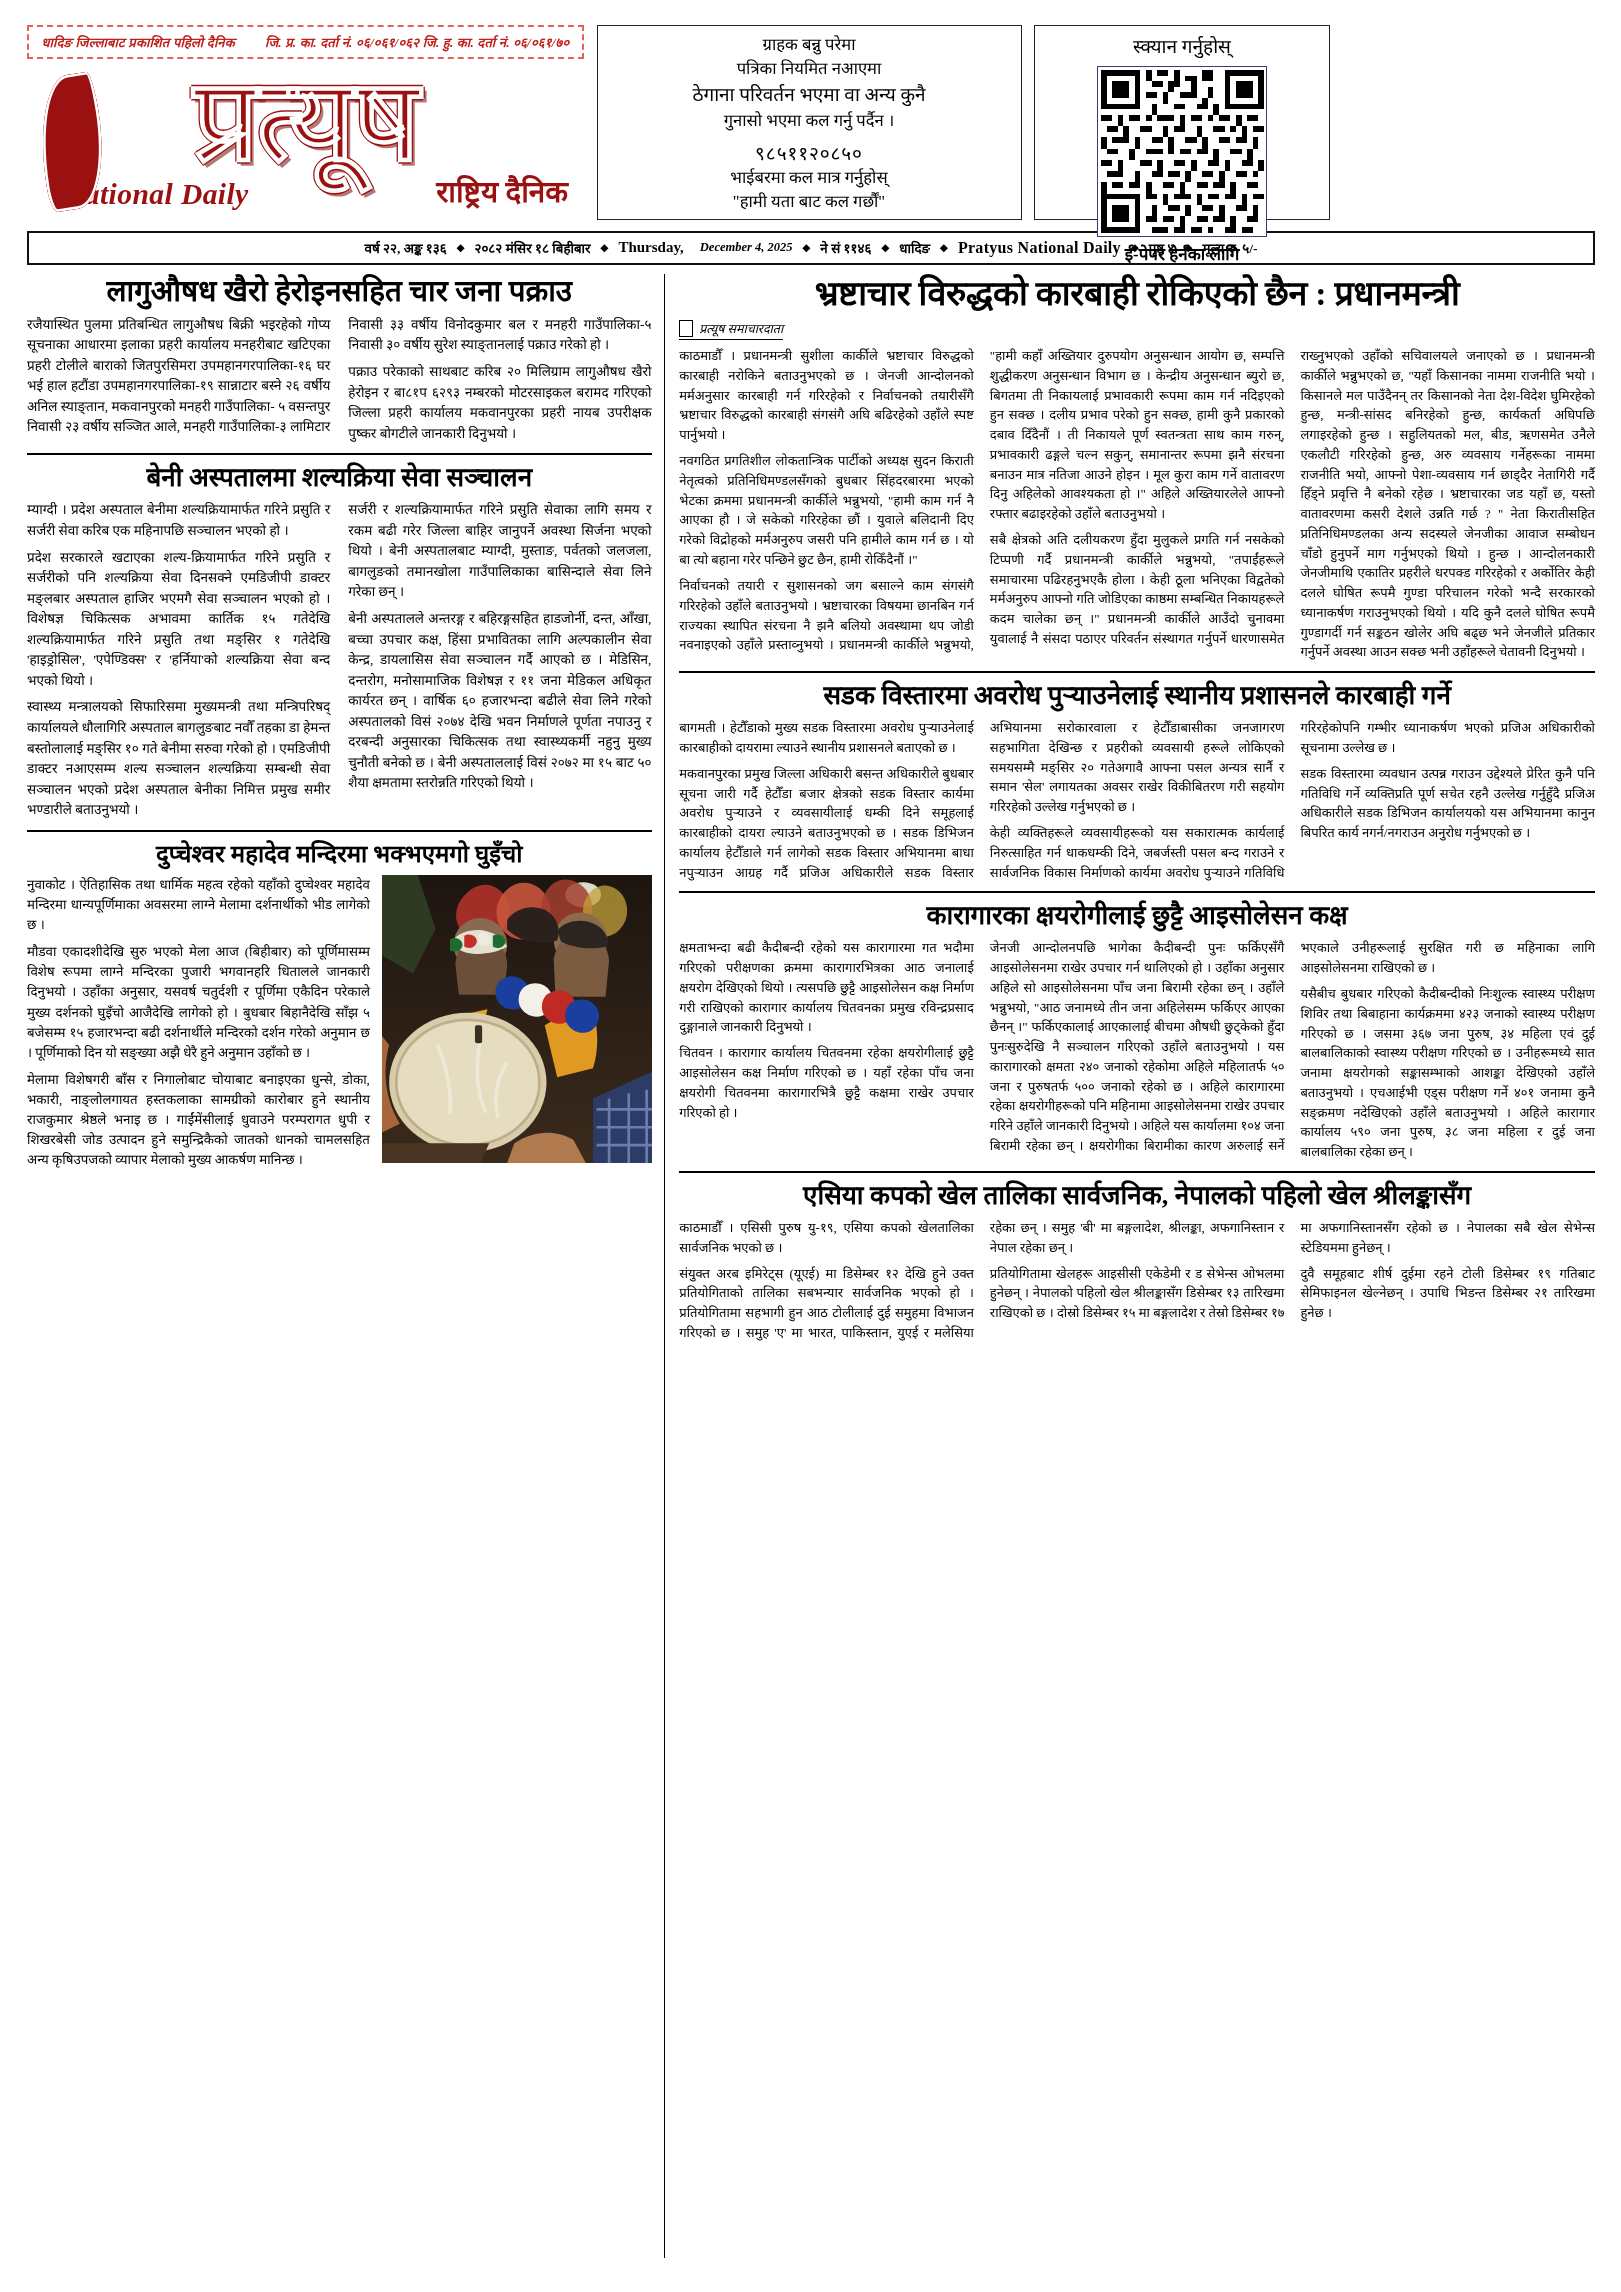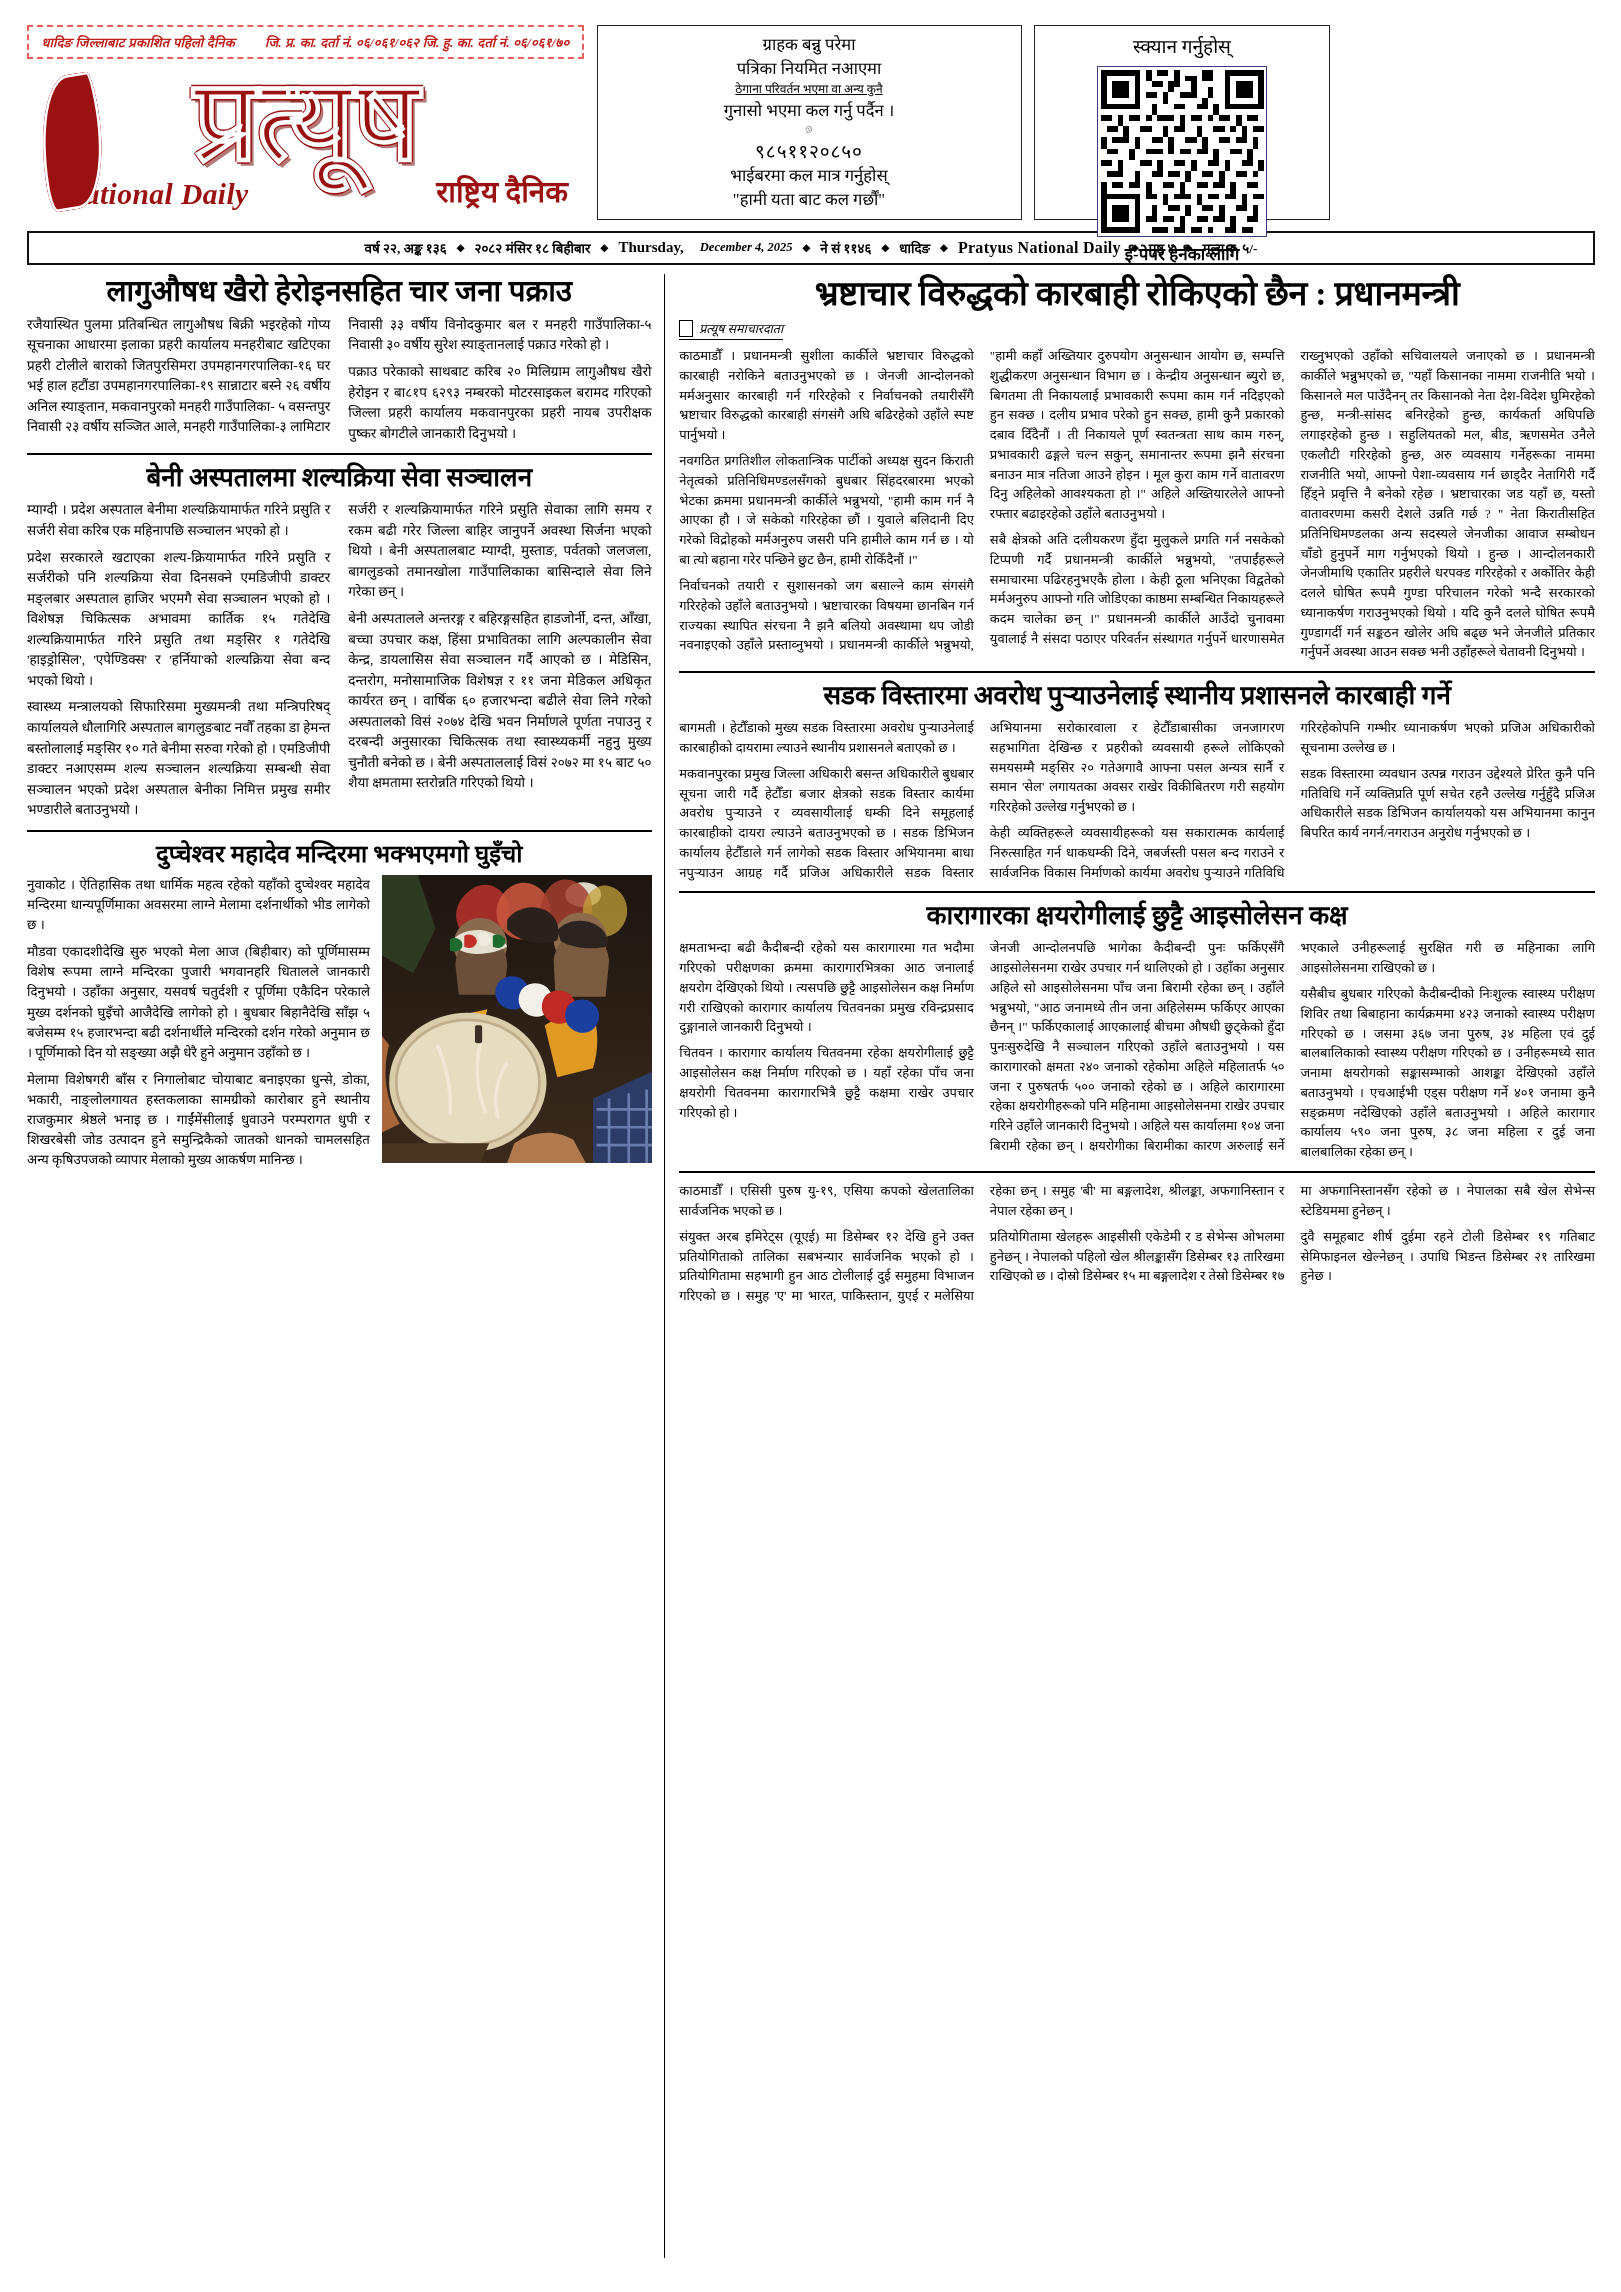--- a/index.html
+++ b/index.html
@@ -115,21 +115,21 @@
     align-items: center;
     text-align: center;
   }
   .box-sub { width: 425px; }
   .box-qr  { width: 296px; }
   .box-line {
     font-size: 16.6px;
     line-height: 1.45;
     white-space: nowrap;
   }
-  .box-line.wide { font-size: 12px; text-decoration: underline; }
+  .box-line.wide { font-size: 19px; }
   .viber-icon {
     margin: 3.6px 0 1.8px 0;
     width: 70px; height: 77px;
   }
   .phone-num {
     font-size: 19px;
     letter-spacing: 0.9px;
     margin-top: 1.8px;
   }
   .box-qr-title { font-size: 19px; margin-bottom: 7.2px; }
@@ -561,20 +561,21 @@
       <div class="rule-top"></div>
       <h2 class="headline hl-mid">कारागारका क्षयरोगीलाई छुट्टै आइसोलेसन कक्ष</h2>
       <div class="threecol">
         <p>क्षमताभन्दा बढी कैदीबन्दी रहेको यस कारागारमा गत भदौमा गरिएको परीक्षणका क्रममा कारागारभित्रका आठ जनालाई क्षयरोग देखिएको थियो । त्यसपछि छुट्टै आइसोलेसन कक्ष निर्माण गरी राखिएको कारागार कार्यालय चितवनका प्रमुख रविन्द्रप्रसाद दुङ्गानाले जानकारी दिनुभयो ।</p>
         <p>चितवन । कारागार कार्यालय चितवनमा रहेका क्षयरोगीलाई छुट्टै आइसोलेसन कक्ष निर्माण गरिएको छ । यहाँ रहेका पाँच जना क्षयरोगी चितवनमा कारागारभित्रै छुट्टै कक्षमा राखेर उपचार गरिएको हो ।</p>
         <p>जेनजी आन्दोलनपछि भागेका कैदीबन्दी पुनः फर्किएसँगै आइसोलेसनमा राखेर उपचार गर्न थालिएको हो । उहाँका अनुसार अहिले सो आइसोलेसनमा पाँच जना बिरामी रहेका छन् । उहाँले भन्नुभयो, "आठ जनामध्ये तीन जना अहिलेसम्म फर्किएर आएका छैनन् ।" फर्किएकालाई आएकालाई बीचमा औषधी छुट्केको हुँदा पुनःसुरुदेखि नै सञ्चालन गरिएको उहाँले बताउनुभयो । यस कारागारको क्षमता २४० जनाको रहेकोमा अहिले महिलातर्फ ५० जना र पुरुषतर्फ ५०० जनाको रहेको छ । अहिले कारागारमा रहेका क्षयरोगीहरूको पनि महिनामा आइसोलेसनमा राखेर उपचार गरिने उहाँले जानकारी दिनुभयो । अहिले यस कार्यालमा १०४ जना बिरामी रहेका छन् । क्षयरोगीका बिरामीका कारण अरुलाई सर्ने भएकाले उनीहरूलाई सुरक्षित गरी छ महिनाका लागि आइसोलेसनमा राखिएको छ ।</p>
         <p>यसैबीच बुधबार गरिएको कैदीबन्दीको निःशुल्क स्वास्थ्य परीक्षण शिविर तथा बिबाहाना कार्यक्रममा ४२३ जनाको स्वास्थ्य परीक्षण गरिएको छ । जसमा ३६७ जना पुरुष, ३४ महिला एवं दुई बालबालिकाको स्वास्थ्य परीक्षण गरिएको छ । उनीहरूमध्ये सात जनामा क्षयरोगको सङ्कासम्भाको आशङ्का देखिएको उहाँले बताउनुभयो । एचआईभी एड्स परीक्षण गर्ने ४०१ जनामा कुनै सङ्क्रमण नदेखिएको उहाँले बताउनुभयो । अहिले कारागार कार्यालय ५९० जना पुरुष, ३८ जना महिला र दुई जना बालबालिका रहेका छन् ।</p>
       </div>
 
       <div class="rule-top"></div>
+      <h2 class="headline hl-mid">एसिया कपको खेल तालिका सार्वजनिक, नेपालको पहिलो खेल श्रीलङ्कासँग</h2>
       <div class="threecol">
         <p>काठमाडौँ । एसिसी पुरुष यु-१९, एसिया कपको खेलतालिका सार्वजनिक भएको छ ।</p>
         <p>संयुक्त अरब इमिरेट्स (यूएई) मा डिसेम्बर १२ देखि हुने उक्त प्रतियोगिताको तालिका सबभन्यार सार्वजनिक भएको हो । प्रतियोगितामा सहभागी हुन आठ टोलीलाई दुई समुहमा विभाजन गरिएको छ । समुह 'ए' मा भारत, पाकिस्तान, युएई र मलेसिया रहेका छन् । समुह 'बी' मा बङ्गलादेश, श्रीलङ्का, अफगानिस्तान र नेपाल रहेका छन् ।</p>
         <p>प्रतियोगितामा खेलहरू आइसीसी एकेडेमी र ड सेभेन्स ओभलमा हुनेछन् । नेपालको पहिलो खेल श्रीलङ्कासँग डिसेम्बर १३ तारिखमा राखिएको छ । दोस्रो डिसेम्बर १५ मा बङ्गलादेश र तेस्रो डिसेम्बर १७ मा अफगानिस्तानसँग रहेको छ । नेपालका सबै खेल सेभेन्स स्टेडियममा हुनेछन् ।</p>
         <p>दुवै समूहबाट शीर्ष दुईमा रहने टोली डिसेम्बर १९ गतिबाट सेमिफाइनल खेल्नेछन् । उपाधि भिडन्त डिसेम्बर २१ तारिखमा हुनेछ ।</p>
       </div>
 
     </div>
   </div>
 </div>

